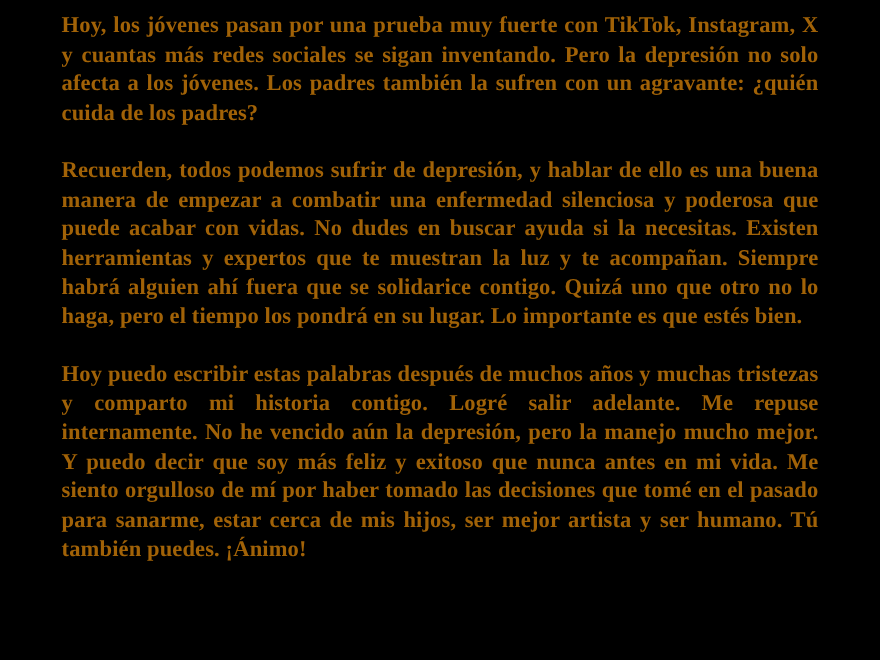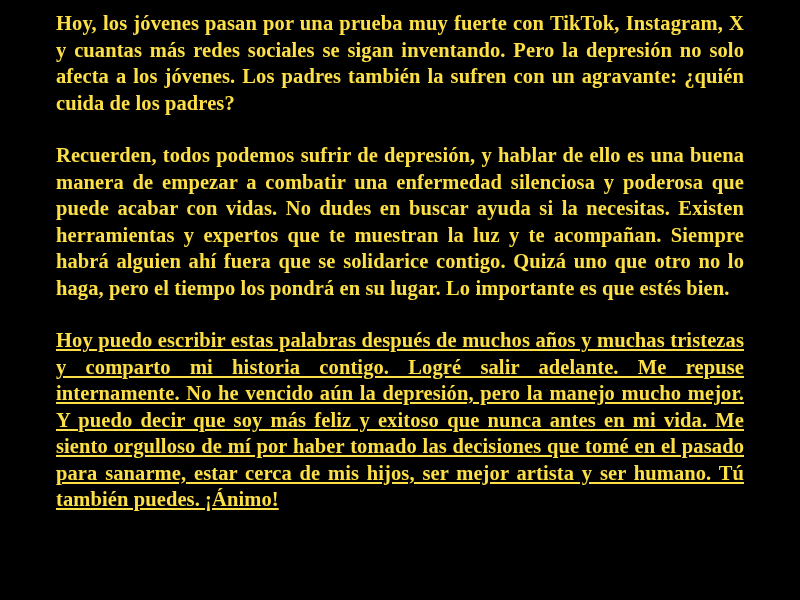--- a/index.html
+++ b/index.html
@@ -25,26 +25,25 @@
     display: block;
   }
   .para {
     margin: 0 0 26px 0;
     font-size: 20.5px;
     line-height: 26.5px;
     font-weight: 700;
     text-align: justify;
     text-justify: inter-word;
     letter-spacing: 0.1px;
-    color: #fde047;
+    color: #a16207;
     -webkit-font-smoothing: antialiased;
   }
   .para:last-child {
     margin-bottom: 0;
-    text-decoration: underline;
   }
 </style>
 </head>
 <body>
 
 <div class="page">
   <div class="article">
     <p class="para">Hoy, los jóvenes pasan por una prueba muy fuerte con TikTok, Instagram, X y cuantas más redes sociales se sigan inventando. Pero la depresión no solo afecta a los jóvenes. Los padres también la sufren con un agravante: ¿quién cuida de los padres?</p>
     <p class="para">Recuerden, todos podemos sufrir de depresión, y hablar de ello es una buena manera de empezar a combatir una enfermedad silenciosa y poderosa que puede acabar con vidas. No dudes en buscar ayuda si la necesitas. Existen herramientas y expertos que te muestran la luz y te acompañan. Siempre habrá alguien ahí fuera que se solidarice contigo. Quizá uno que otro no lo haga, pero el tiempo los pondrá en su lugar. Lo importante es que estés bien.</p>
     <p class="para">Hoy puedo escribir estas palabras después de muchos años y muchas tristezas y comparto mi historia contigo. Logré salir adelante. Me repuse internamente. No he vencido aún la depresión, pero la manejo mucho mejor. Y puedo decir que soy más feliz y exitoso que nunca antes en mi vida. Me siento orgulloso de mí por haber tomado las decisiones que tomé en el pasado para sanarme, estar cerca de mis hijos, ser mejor artista y ser humano. Tú también puedes. ¡Ánimo!</p>

